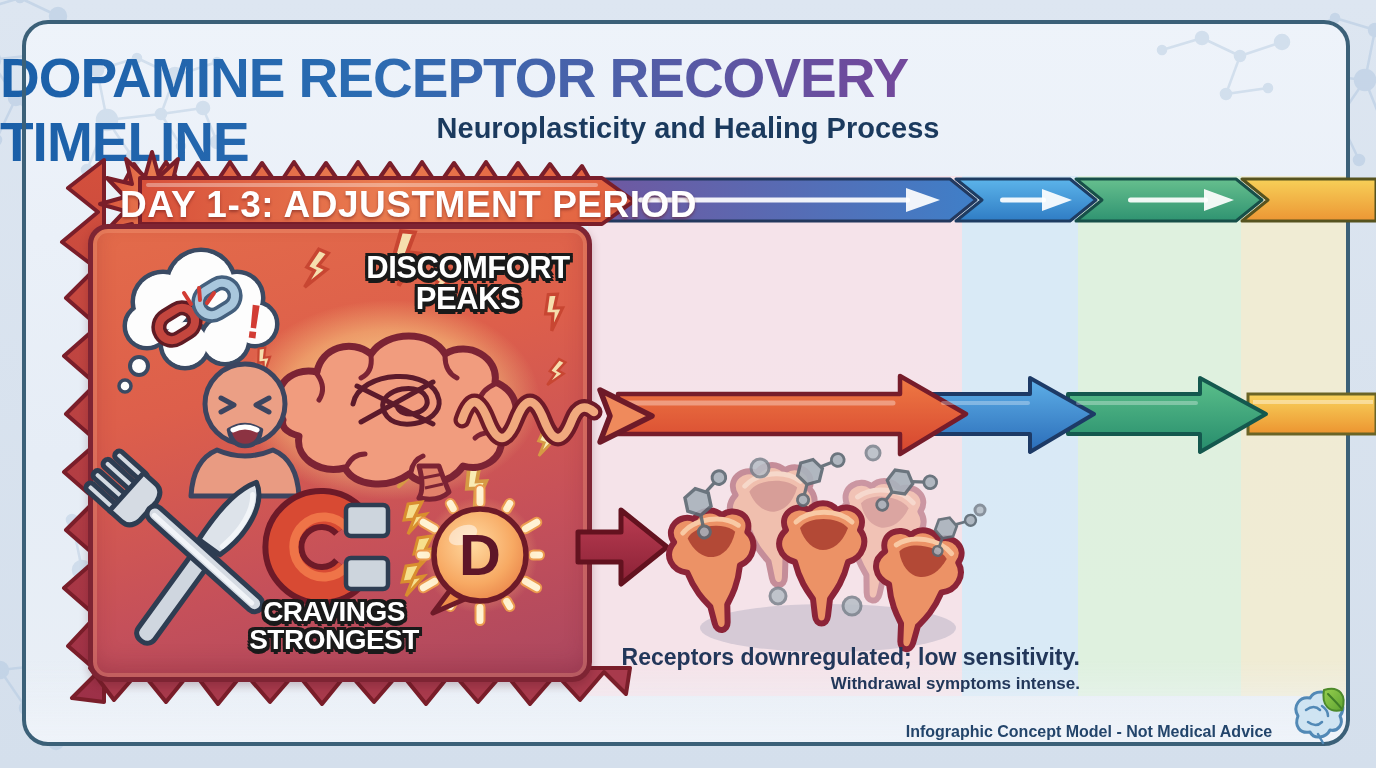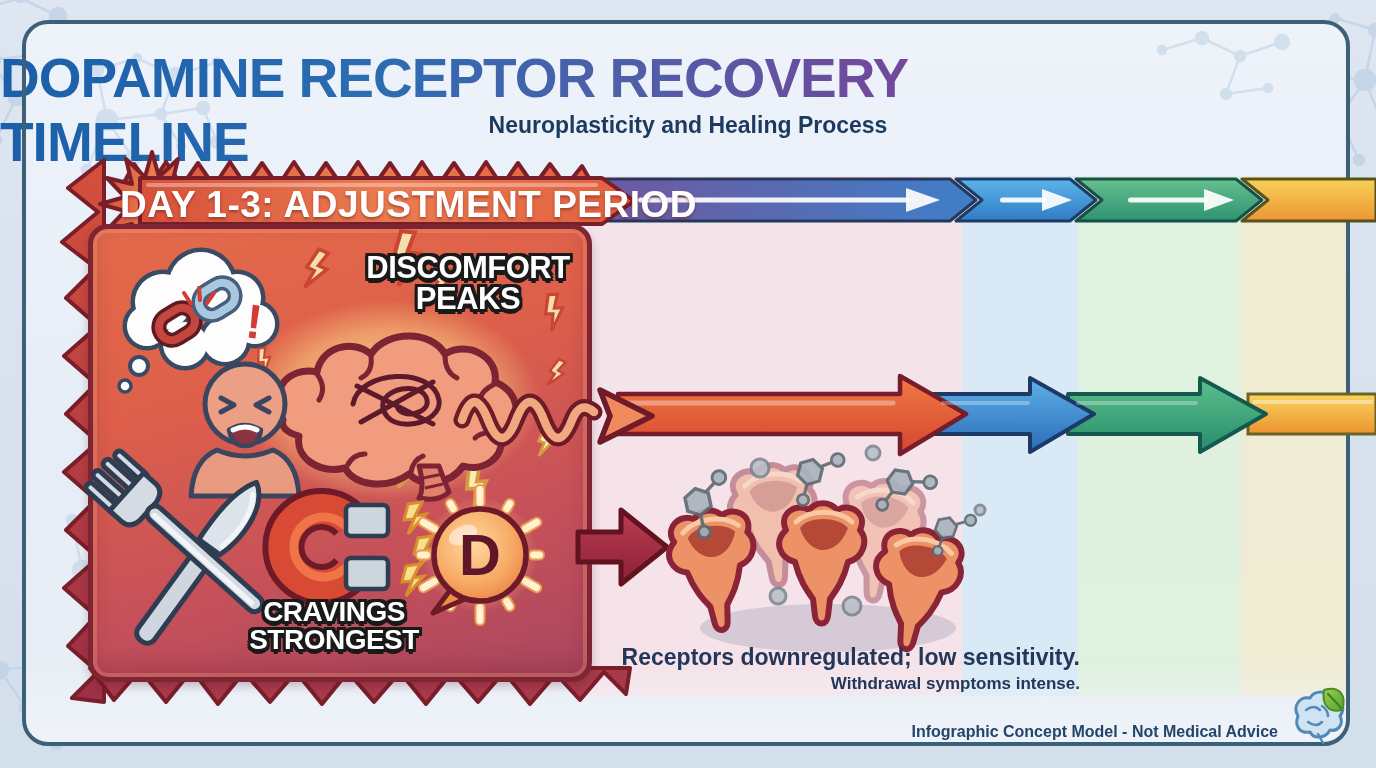--- a/index.html
+++ b/index.html
@@ -12,41 +12,41 @@
               overflow:hidden;background:linear-gradient(180deg,#eef3fa 0%,#e6edf6 60%,#e9eff6 100%);}
   .frame-border{position:absolute;left:22px;top:20px;width:1328px;height:726px;border-radius:26px;
               border:4px solid #3b6078;box-sizing:border-box;pointer-events:none;}
   
   .title{position:absolute;left:0;top:46px;width:1140px;
          font-size:55px;font-weight:800;letter-spacing:-1px;
          background:linear-gradient(90deg,#1a5fa8 0%,#2b6cb2 32%,#4f5fa8 55%,#6f4a9c 76%,#8a4198 100%);
          -webkit-background-clip:text;background-clip:text;color:transparent;
          text-shadow:none;}
   .subtitle{position:absolute;left:0;top:112px;width:1376px;text-align:center;
-         font-size:23px;font-weight:700;color:#1b3a5e;}
+         font-size:29px;font-weight:700;color:#1b3a5e;}
   
   .banner-text{position:absolute;left:120px;top:184px;width:445px;text-align:center;
          font-size:37px;font-weight:800;color:#ffffff;letter-spacing:.5px;
          text-shadow:0 2px 3px rgba(100,25,25,.5);white-space:nowrap;}
   
   .outline-text{color:#fff;font-weight:800;text-align:center;line-height:1.0;letter-spacing:-.5px;
      text-shadow:-3px -3px 0 #1a1a1a,3px -3px 0 #1a1a1a,-3px 3px 0 #1a1a1a,3px 3px 0 #1a1a1a,
                  -3px 0 0 #1a1a1a,3px 0 0 #1a1a1a,0 -3px 0 #1a1a1a,0 3px 0 #1a1a1a,0 5px 0 #1a1a1a;}
   .discomfort{left:342px;top:252px;width:252px;font-size:31px;}
   .cravings{left:213px;top:598px;width:242px;font-size:28px;}
   
   .panel{position:absolute;left:88px;top:224px;width:504px;height:458px;border-radius:20px;
          border:5px solid #7e2433;box-sizing:border-box;
          background:linear-gradient(165deg,#e36b4a 0%,#dd5f4b 35%,#c5505a 70%,#aa4760 100%);
          box-shadow:inset 0 0 0 4px rgba(255,175,135,.28), inset 0 -10px 22px rgba(110,20,40,.28),
                     0 4px 8px rgba(80,20,30,.25);}
   .caption{position:absolute;left:565px;width:515px;text-align:right;color:#22375a;font-weight:700;}
   .caption1{top:644px;font-size:23px;}
   .caption2{top:674px;font-size:17px;}
-  .disclaimer{position:absolute;left:900px;top:723px;width:378px;text-align:right;
+  .disclaimer{position:absolute;left:900px;top:723px;width:378px;text-align:center;
          font-size:16px;font-weight:600;color:#23456b;}
   .fade-bottom{position:absolute;left:0;right:0;bottom:0;height:86px;
          background:linear-gradient(180deg,rgba(238,243,249,0),rgba(240,244,250,.8));}
   svg{overflow:visible;}
 </style>
 </head>
 <body>
 
 <div class="stage">
 

